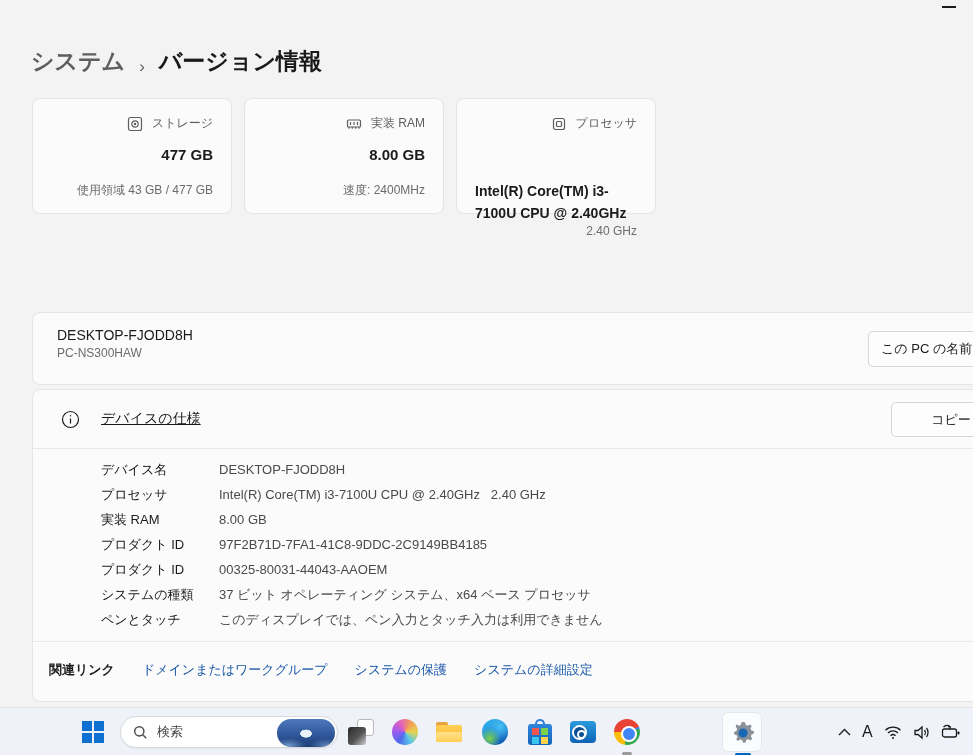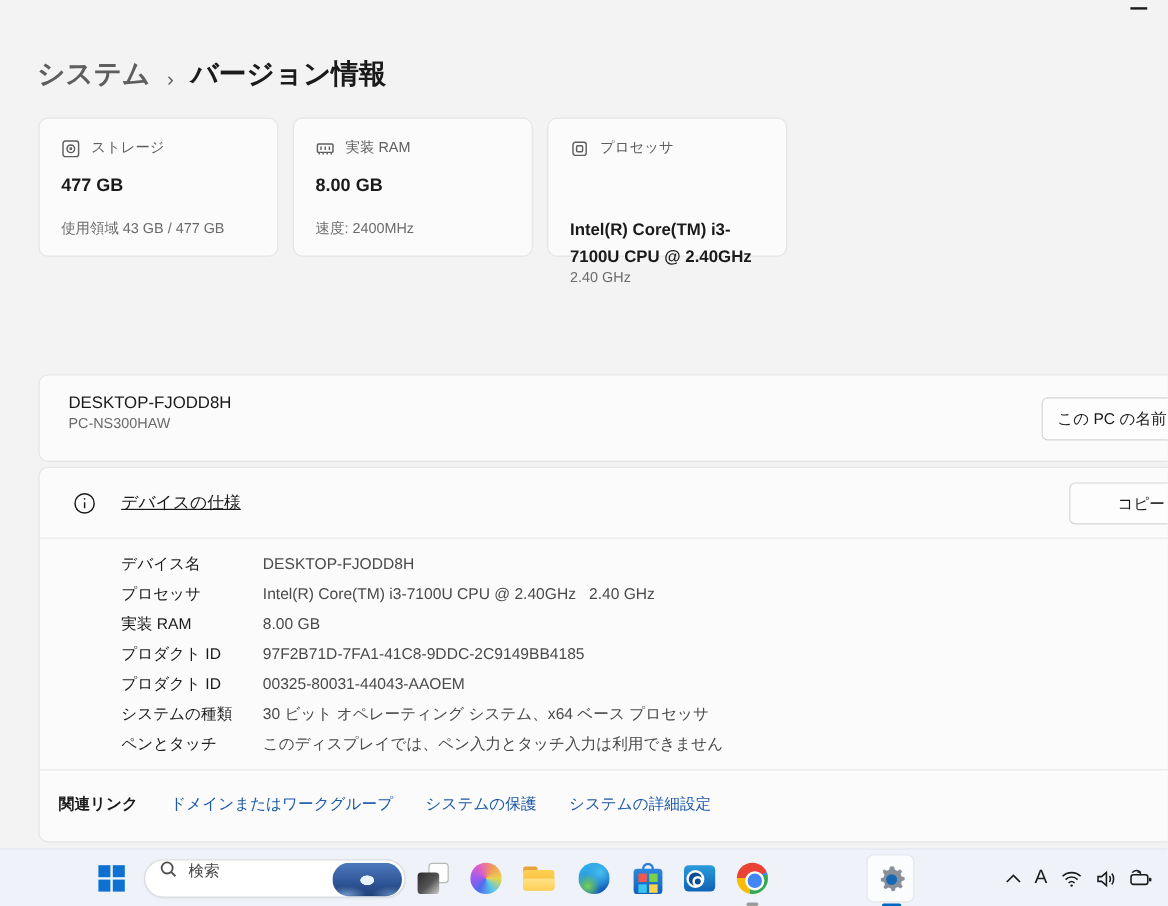--- a/index.html
+++ b/index.html
@@ -14,21 +14,21 @@
   
   .breadcrumb { position:absolute; left:31px; top:46px; display:flex; align-items:flex-end; gap:14px; }
   .bc-parent { font-size:23px; font-weight:600; color:#5e5e5e; cursor:pointer; }
   .bc-sep { font-size:17px; color:#5e5e5e; margin-top:2px; }
   .bc-current { font-size:23px; font-weight:700; color:#1a1a1a; }
 
   
   .cards { position:absolute; left:32px; top:98px; display:flex; gap:12px; }
   .card {
     width:200px; height:116px; background:#fbfbfb; border:1px solid #e5e5e5;
-    border-radius:8px; padding:16px 18px 14px 18px; display:flex; flex-direction:column;
+    border-radius:8px; padding:16px 18px 14px 18px; display:flex; flex-direction:column;align-items:flex-end;
   }
   .card-head { display:flex; align-items:center; gap:9px; }
   .card-title { font-size:12px; color:#5e5e5e; }
   .card-value { margin-top:12px; font-size:15px; font-weight:700; color:#1a1a1a; line-height:22px; }
   .card-caption { margin-top:auto; font-size:12px; color:#6b6b6b; }
   .cicon { width:16px; height:16px; flex:0 0 16px; }
   .cicon svg { display:block; }
 
   
   .panel {
@@ -72,21 +72,21 @@
   .tb-icon { position:absolute; top:11px; width:26px; height:26px; cursor:pointer; }
 
   .start-logo { left:2px; top:13px; width:22px; height:22px; display:grid;
     grid-template-columns:10px 10px; grid-template-rows:10px 10px; gap:2px; }
   .start-logo div { background:#0e70d1; }
 
   .search-pill {
     position:absolute; left:40px; top:8px; width:218px; height:32px;
     background:#ffffff; border:1px solid #d9dbe0; border-radius:16px;
     box-shadow:0 1px 2px rgba(0,0,0,0.06); cursor:pointer;
-    display:flex; align-items:flex-start; padding-left:12px;
+    display:flex; align-items:center; padding-left:12px;
   }
   .search-pill .mag { width:15px; height:15px; margin-right:9px; }
   .search-text { font-size:13px; color:#454545; }
   .search-img {
     position:absolute; right:2px; top:1.5px; width:58px; height:28px; border-radius:14px;
     background:
       radial-gradient(ellipse 10px 7px at 50% 52%, #e9f2fb 0%, #e9f2fb 55%, transparent 60%),
       radial-gradient(ellipse 24px 10px at 20% 95%, #6f96c8 0%, transparent 70%),
       radial-gradient(ellipse 24px 10px at 85% 95%, #5d84ba 0%, transparent 70%),
       linear-gradient(180deg,#4d79bd 0%, #31589b 55%, #1f3f78 100%);
@@ -239,21 +239,21 @@
     <div class="spec-row">
       <span class="spec-label">プロダクト ID</span>
       <span class="spec-value">97F2B71D-7FA1-41C8-9DDC-2C9149BB4185</span>
     </div>
     <div class="spec-row">
       <span class="spec-label">プロダクト ID</span>
       <span class="spec-value">00325-80031-44043-AAOEM</span>
     </div>
     <div class="spec-row">
       <span class="spec-label">システムの種類</span>
-      <span class="spec-value">30 ビット オペレーティング システム、x64 ベース プロセッサ</span>
+      <span class="spec-value">37 ビット オペレーティング システム、x64 ベース プロセッサ</span>
     </div>
     <div class="spec-row">
       <span class="spec-label">ペンとタッチ</span>
       <span class="spec-value">このディスプレイでは、ペン入力とタッチ入力は利用できません</span>
     </div>
   </div>
 
   <div class="divider" style="margin-top:9px;"></div>
 
   <div class="related-row">

